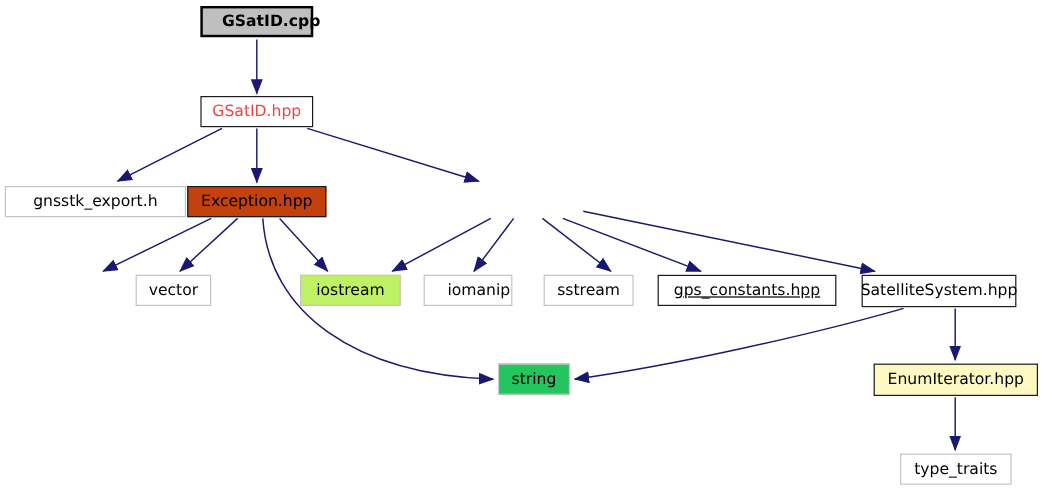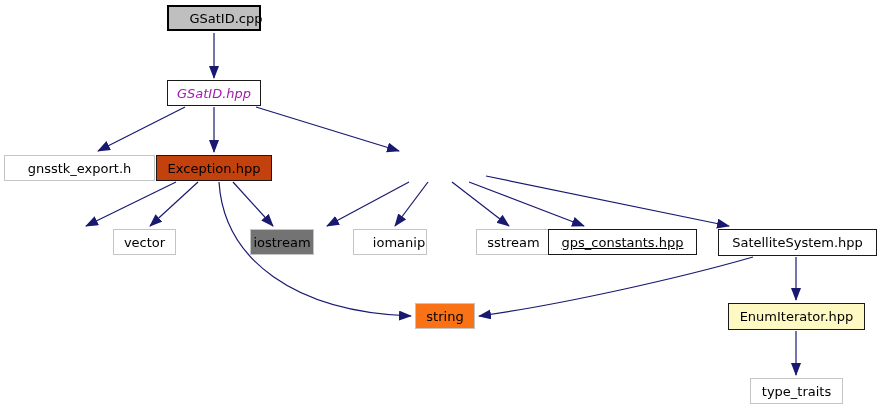--- a/index.html
+++ b/index.html
@@ -32,21 +32,21 @@
     display: flex;
     align-items: center;
     justify-content: center;
     white-space: nowrap;
     background: #ffffff;
     line-height: 1;
   }
   .node.root {
     border-style: solid;
     border-width: 2px;
-    font-weight: normal;
+    font-weight: bold;
     padding-left: 24px;
   }
   .node.project {
     border-style: solid;
     border-width: 1.5px;
     cursor: pointer;
   }
   .node.system {
     border-style: solid;
     border-width: 1px;
@@ -76,25 +76,25 @@
         <path d="M452,182 L509,226" class="edge" stroke="#191970" marker-end="url(#arrowhead)"></path>
         <path d="M469,182 L584,226" class="edge" stroke="#191970" marker-end="url(#arrowhead)"></path>
         <path d="M486,176 L729,226" class="edge" stroke="#191970" marker-end="url(#arrowhead)"></path>
         <path d="M753,257 C680,278 560,305 479,316" class="edge" stroke="#191970" marker-end="url(#arrowhead)"></path>
         <path d="M796,257 L796,300" class="edge" stroke="#191970" marker-end="url(#arrowhead)"></path>
         <path d="M796,331 L796,375" class="edge" stroke="#191970" marker-end="url(#arrowhead)"></path>
       </g>
   </svg>
 
 <div class="node root" style="left: 167px; top: 5px; width: 94px; height: 26px; color: rgb(0, 0, 0); background: rgb(191, 191, 191); border-color: rgb(0, 0, 0);">GSatID.cpp</div>
-    <div class="node project" style="left: 167px; top: 80px; width: 94px; height: 26px; color: #a21caf; background: rgb(255, 255, 255); border-color: rgb(26, 26, 26); font-style: italic;">GSatID.hpp</div>
+    <div class="node project" style="left: 167px; top: 80px; width: 94px; height: 26px; color: #ef4444; background: rgb(255, 255, 255); border-color: rgb(26, 26, 26);">GSatID.hpp</div>
     <div class="node system" style="left: 4px; top: 155px; width: 151px; height: 26px; color: rgb(0, 0, 0); background: rgb(255, 255, 255); border-color: rgb(196, 196, 196);">gnsstk_export.h</div>
     <div class="node project" style="left: 156px; top: 155px; width: 116px; height: 26px; color: rgb(0, 0, 0); background: #c2410c; border-color: rgb(26, 26, 26);">Exception.hpp</div>
     <div class="node system" style="left: 113px; top: 229px; width: 63px; height: 26px; color: rgb(0, 0, 0); background: rgb(255, 255, 255); border-color: rgb(196, 196, 196);">vector</div>
-    <div class="node system" style="left: 250px; top: 229px; width: 64px; height: 26px; color: rgb(0, 0, 0); background: #737373; border-color: rgb(196, 196, 196);">iostream</div>
+    <div class="node system" style="left: 250px; top: 229px; width: 84px; height: 26px; color: rgb(0, 0, 0); background: #bef264; border-color: rgb(196, 196, 196);">iostream</div>
     <div class="node system" style="left: 353px; top: 229px; width: 74px; height: 26px; color: rgb(0, 0, 0); background: rgb(255, 255, 255); border-color: rgb(196, 196, 196); padding-left: 18px;">iomanip</div>
-    <div class="node system" style="left: 453px; top: 229px; width: 75px; height: 26px; color: rgb(0, 0, 0); background: rgb(255, 255, 255); border-color: rgb(196, 196, 196); margin-left: 23px;">sstream</div>
+    <div class="node system" style="left: 453px; top: 229px; width: 75px; height: 26px; color: rgb(0, 0, 0); background: rgb(255, 255, 255); border-color: rgb(196, 196, 196);">sstream</div>
     <div class="node project" style="left: 548px; top: 229px; width: 149px; height: 26px; color: rgb(0, 0, 0); background: rgb(255, 255, 255); border-color: rgb(26, 26, 26); text-decoration: underline;">gps_constants.hpp</div>
-    <div class="node project" style="left: 718px; top: 229px; width: 159px; height: 27px; color: rgb(0, 0, 0); background: rgb(255, 255, 255); border-color: rgb(26, 26, 26);">SatelliteSystem.hpp</div>
-    <div class="node system" style="left: 415px; top: 303px; width: 60px; height: 26px; color: rgb(0, 0, 0); background: #f97316; border-color: rgb(196, 196, 196);">string</div>
+    <div class="node project" style="left: 718px; top: 229px; width: 129px; height: 27px; color: rgb(0, 0, 0); background: rgb(255, 255, 255); border-color: rgb(26, 26, 26);">SatelliteSystem.hpp</div>
+    <div class="node system" style="left: 415px; top: 303px; width: 60px; height: 26px; color: rgb(0, 0, 0); background: #22c55e; border-color: rgb(196, 196, 196);">string</div>
     <div class="node project" style="left: 728px; top: 303px; width: 137px; height: 27px; color: rgb(0, 0, 0); background: #fef9c3; border-color: rgb(26, 26, 26);">EnumIterator.hpp</div>
     <div class="node system" style="left: 750px; top: 378px; width: 93px; height: 26px; color: rgb(0, 0, 0); background: rgb(255, 255, 255); border-color: rgb(196, 196, 196);">type_traits</div>
   </div>
 
 </body></html>

